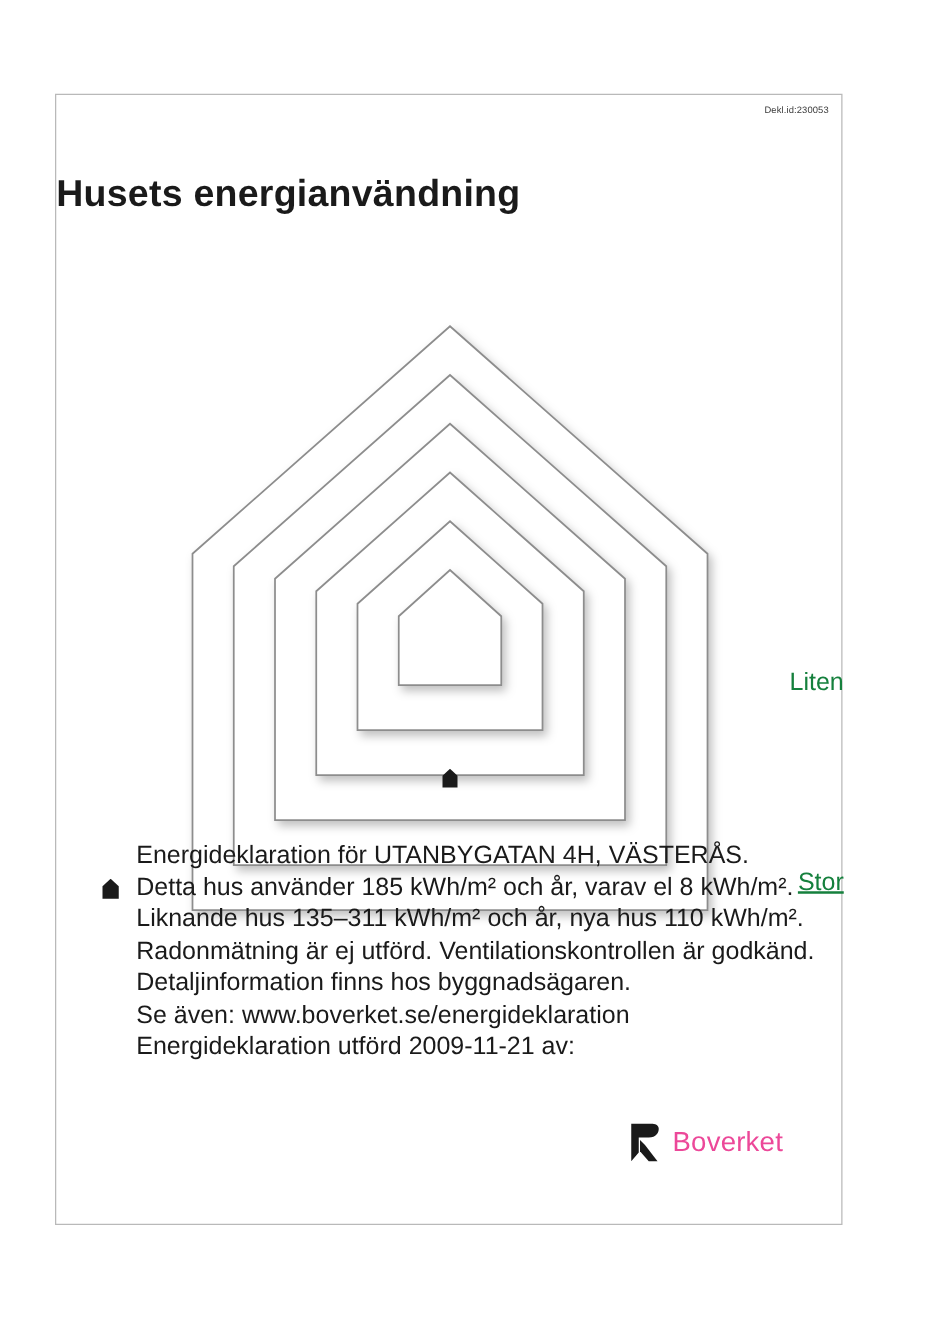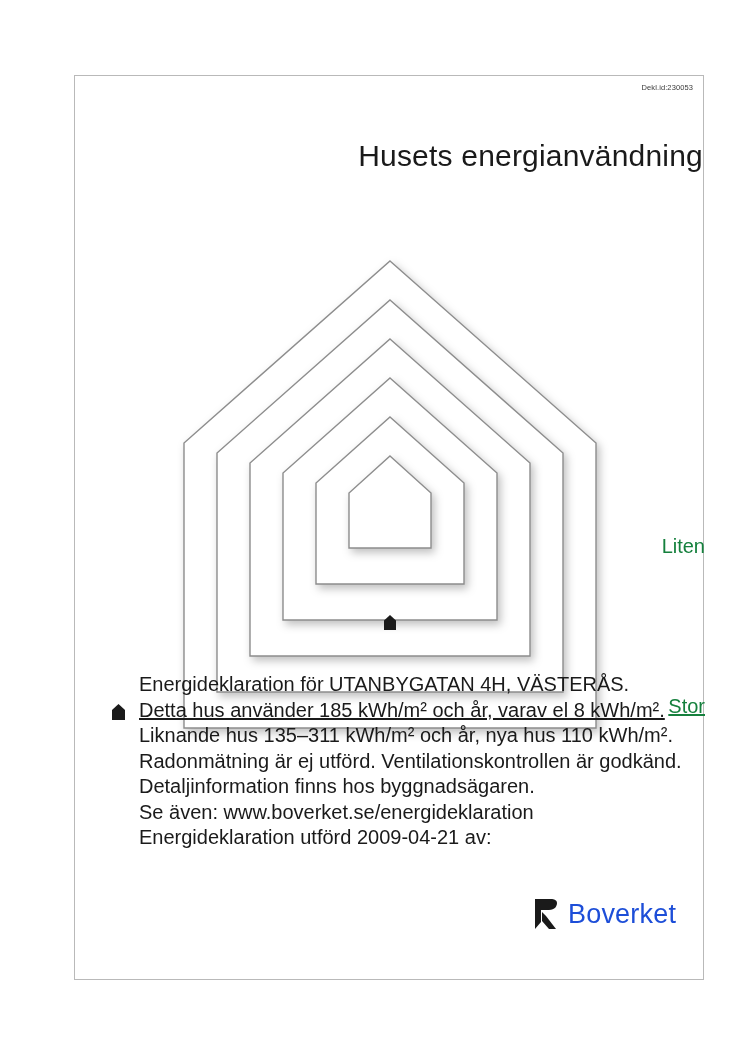--- a/index.html
+++ b/index.html
@@ -12,21 +12,21 @@
     height: 1063px;
     font-family: "Liberation Sans", sans-serif;
     color: #1a1a1a;
     position: relative;
     overflow: hidden;
   }
 
   
   .certificate {
     position: absolute;
-    left: 74px;
+    left: 44px;
     top: 75px;
     width: 630px;
     height: 905px;
     background: #ffffff;
     border: 1px solid #b9b9b9;
     box-sizing: border-box;
   }
 
   .decl-id {
     position: absolute;
@@ -35,23 +35,23 @@
     font-size: 7.5px;
     color: #3a3a3a;
     letter-spacing: 0.1px;
   }
 
   .title {
     position: absolute;
     top: 43px;
     left: 0;
     width: 100%;
-    text-align: right;
+    text-align: left;
     font-size: 30px;
-    font-weight: normal;
+    font-weight: bold;
     color: #1a1a1a;
     letter-spacing: 0.2px;
   }
 
   
   .diagram {
     position: absolute;
     left: 0;
     top: 105px;
     width: 630px;
@@ -86,42 +86,41 @@
     width: 540px;
     font-size: 20px;
     line-height: 25.5px;
     color: #1a1a1a;
   }
   .textblock .line {
     white-space: nowrap;
   }
   .bullet-line {
     position: relative;
-    text-decoration: underline;
   }
   .bullet-house {
     position: absolute;
     left: -28px;
     top: 4px;
     width: 15px;
     height: 17px;
   }
 
   .boverket {
     position: absolute;
     left: 457px;
     top: 822px;
     display: flex;
     align-items: center;
     gap: 6px;
   }
   .boverket-mark { width: 30px; height: 32px; }
   .boverket-word {
-    font-size: 27px;
-    color: #1d4ed8;
+    font-size: 22px;
+    color: #ec4899;
     letter-spacing: 0.2px;
   }
 </style>
 </head>
 <body>
 
 <div class="certificate">
 
   <div class="decl-id">Dekl.id:230053</div>
 
@@ -183,21 +182,21 @@
         <svg width="15" height="17" viewBox="0 0 15 17">
           <polygon points="7.5,0 14,6 14,16 1,16 1,6" fill="#1a1a1a"></polygon>
         </svg>
       </span>
       <span>Detta hus använder 185 kWh/m² och år, varav el 8 kWh/m².</span>
     </div>
     <div class="line">Liknande hus 135–311 kWh/m² och år, nya hus 110 kWh/m².</div>
     <div class="line">Radonmätning är ej utförd. Ventilationskontrollen är godkänd.</div>
     <div class="line">Detaljinformation finns hos byggnadsägaren.</div>
     <div class="line">Se även: www.boverket.se/energideklaration</div>
-    <div class="line">Energideklaration utförd 2009-04-21 av:</div>
+    <div class="line">Energideklaration utförd 2009-11-21 av:</div>
   </div>
 
   <div class="boverket">
     <span class="boverket-mark">
       <svg width="30" height="32" viewBox="0 0 30 32">
         <path d="M3 1 L3 31 L9 24 L9 12 L17 12 C23 12 25 8 25 5 C25 2 22 1 19 1 Z" fill="#1a1a1a"></path>
         <path d="M10 14 L10 23 L17 31 L24 31 L14 18 Z" fill="#1a1a1a"></path>
       </svg>
     </span>
     <span class="boverket-word">Boverket</span>

